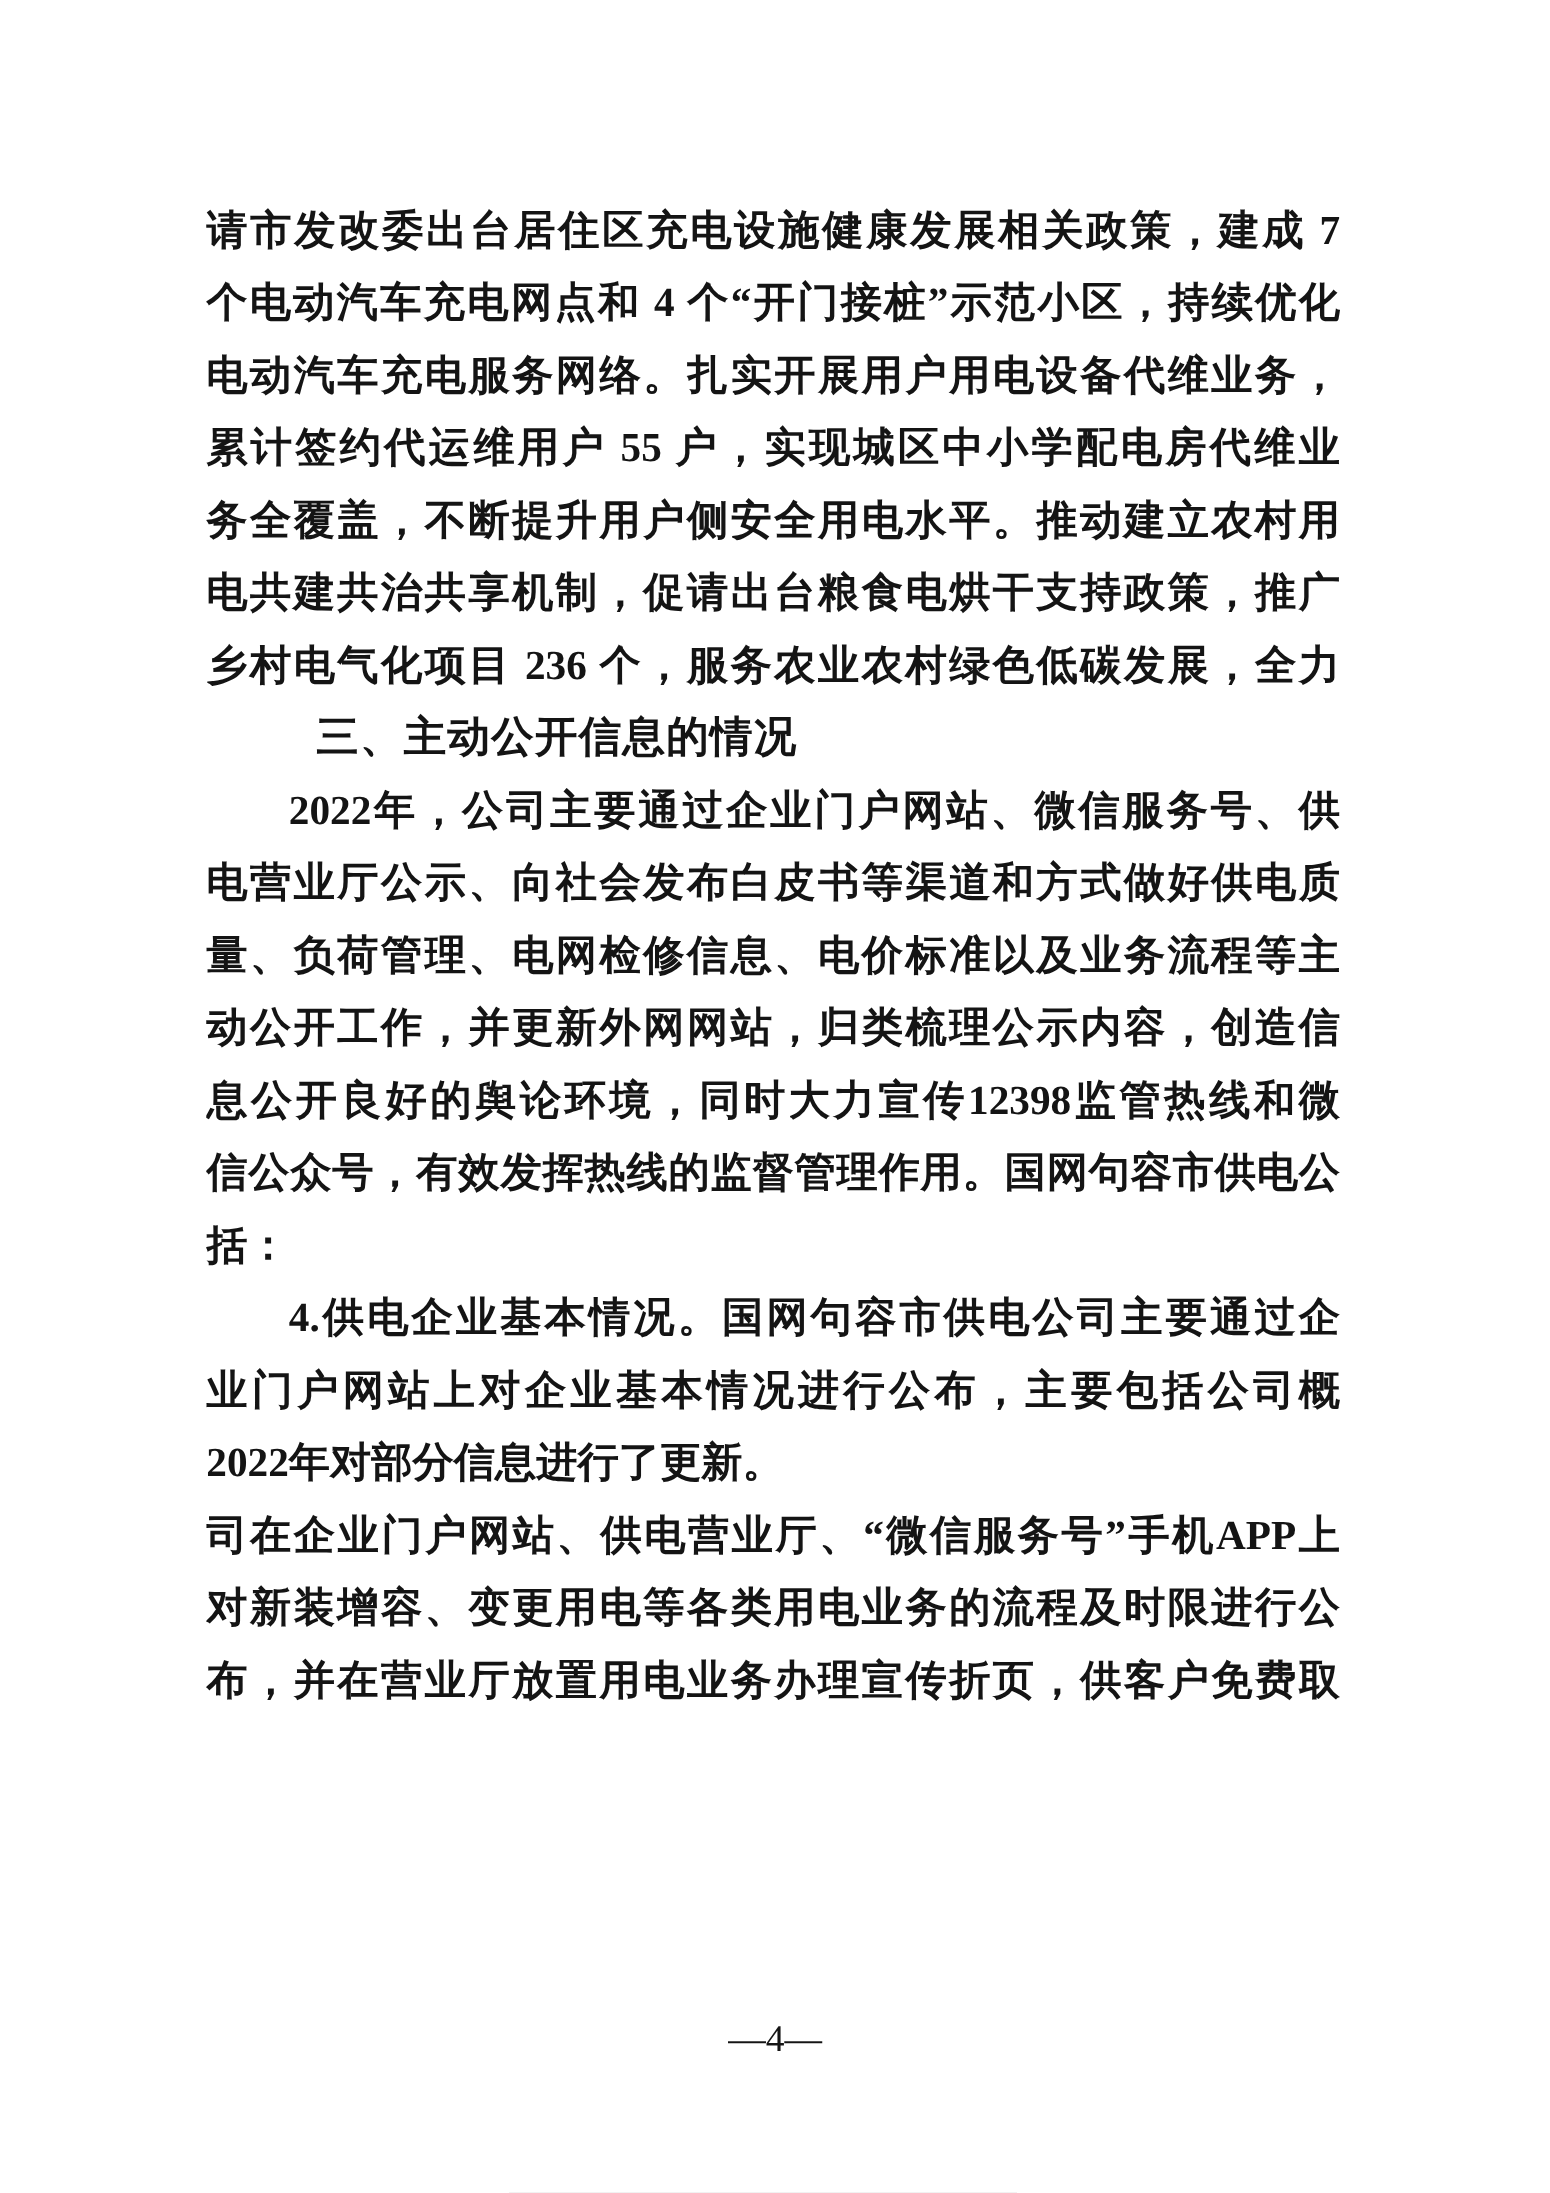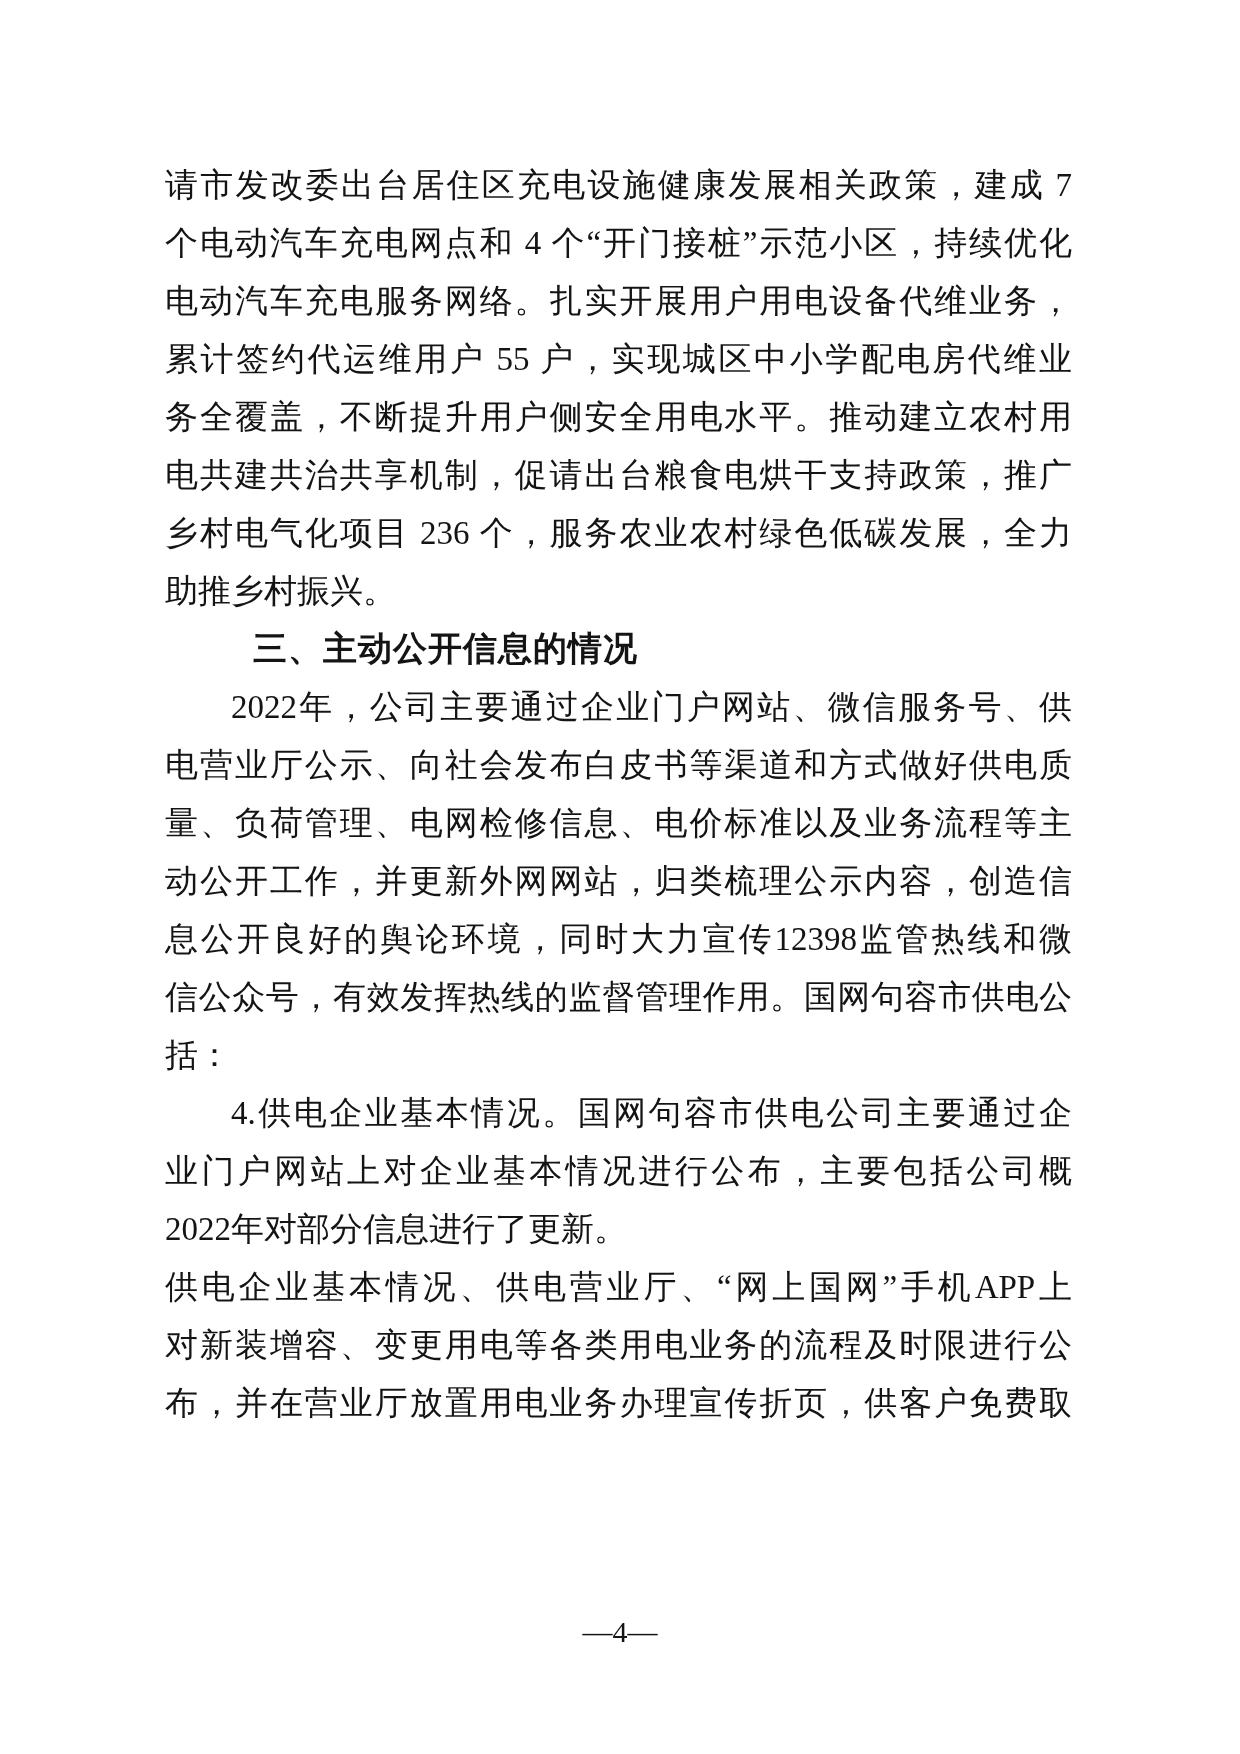--- a/index.html
+++ b/index.html
@@ -19,20 +19,21 @@
     top: 156px;
     width: 907px;
     font-size: 33px;
     line-height: 58px;
   }
   .doc-line {
     height: 58px;
     text-align: justify;
     text-align-last: justify;
     overflow: hidden;
+    font-weight: bold;
   }
   .doc-line.no-fill {
     text-align-last: left;
   }
   .doc-line.indent {
     text-indent: 2em;
   }
   .doc-heading {
     height: 58px;
     line-height: 58px;
@@ -58,30 +59,29 @@
 
 <main class="page">
   <section class="doc-body" id="doc-body">
       <div class="doc-line">请市发改委出台居住区充电设施健康发展相关政策，建成 7</div>
       <div class="doc-line">个电动汽车充电网点和 4 个“开门接桩”示范小区，持续优化</div>
       <div class="doc-line">电动汽车充电服务网络。扎实开展用户用电设备代维业务，</div>
       <div class="doc-line">累计签约代运维用户 55 户，实现城区中小学配电房代维业</div>
       <div class="doc-line">务全覆盖，不断提升用户侧安全用电水平。推动建立农村用</div>
       <div class="doc-line">电共建共治共享机制，促请出台粮食电烘干支持政策，推广</div>
       <div class="doc-line">乡村电气化项目 236 个，服务农业农村绿色低碳发展，全力</div>
-      <div class="doc-line no-fill">助推乡村振兴。</div>
       <div class="doc-heading">三、主动公开信息的情况</div>
       <div class="doc-line indent">2022年，公司主要通过企业门户网站、微信服务号、供</div>
       <div class="doc-line">电营业厅公示、向社会发布白皮书等渠道和方式做好供电质</div>
       <div class="doc-line">量、负荷管理、电网检修信息、电价标准以及业务流程等主</div>
       <div class="doc-line">动公开工作，并更新外网网站，归类梳理公示内容，创造信</div>
       <div class="doc-line">息公开良好的舆论环境，同时大力宣传12398监管热线和微</div>
       <div class="doc-line">信公众号，有效发挥热线的监督管理作用。国网句容市供电公</div>
       <div class="doc-line no-fill">括：</div>
       <div class="doc-line indent">4.供电企业基本情况。国网句容市供电公司主要通过企</div>
       <div class="doc-line">业门户网站上对企业基本情况进行公布，主要包括公司概</div>
       <div class="doc-line no-fill">2022年对部分信息进行了更新。</div>
-      <div class="doc-line">供电企业基本情况、供电营业厅、“网上国网”手机APP上</div>
+      <div class="doc-line">司在企业门户网站、供电营业厅、“微信服务号”手机APP上</div>
       <div class="doc-line">对新装增容、变更用电等各类用电业务的流程及时限进行公</div>
       <div class="doc-line">布，并在营业厅放置用电业务办理宣传折页，供客户免费取</div>
     </section>
   <div class="page-footer">—4—</div>
 </main>
 
 </body></html>

